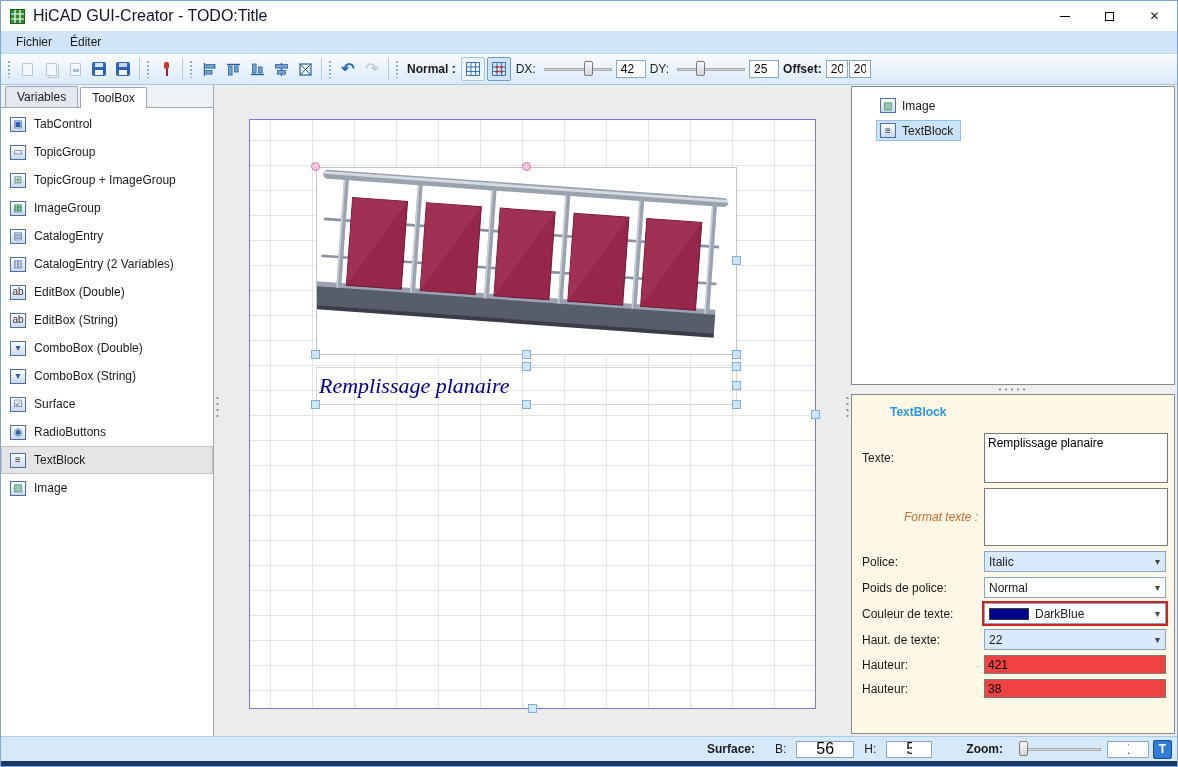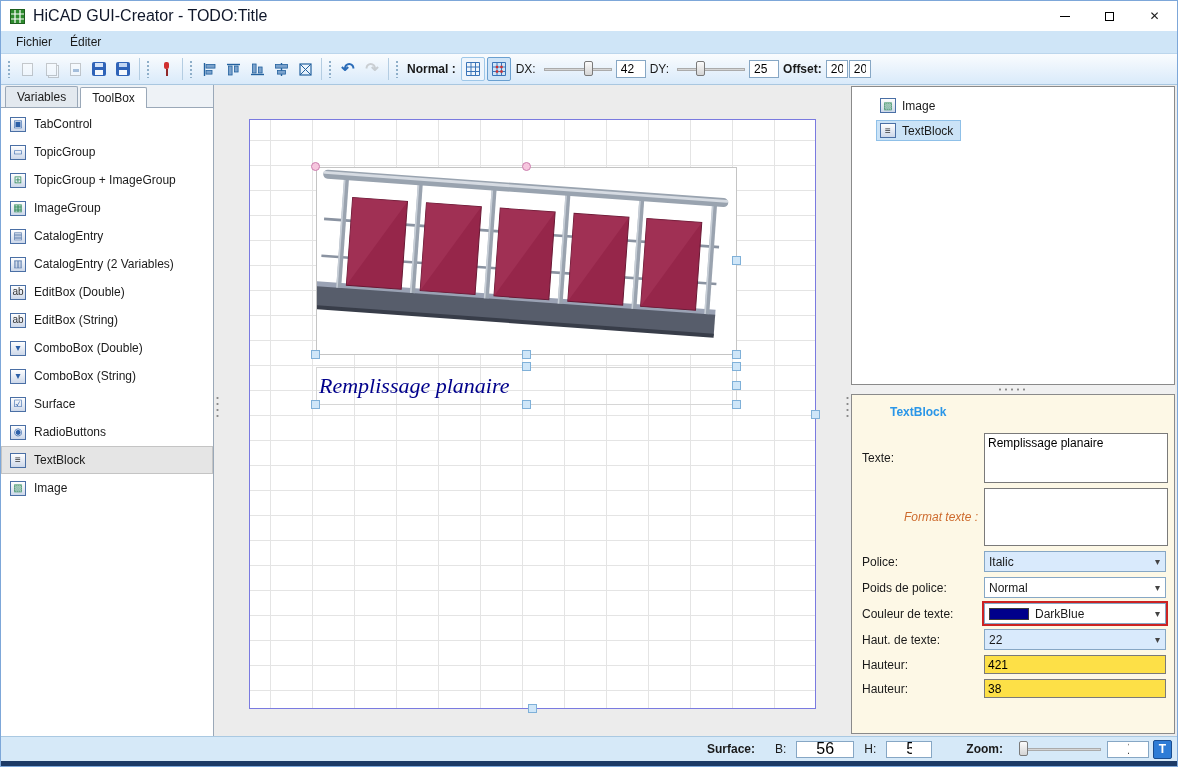--- a/index.html
+++ b/index.html
@@ -104,21 +104,21 @@
   .plabel { width:122px; flex:none; padding-right:6px; }
   .plabel.format { text-align:right; color:#cd6a2d; font-style:italic; }
   .pta { width:184px; flex:none; border:1px solid #7a7a7a; background:#fff; font-family:inherit; font-size:12px; padding:2px 3px; resize:none; overflow:hidden; }
   .h48 { height:50px; } .h56 { height:58px; }
   .combo { width:184px; height:21px; border:1px solid #86a7c5; background:#fff; display:flex; align-items:center; padding-left:4px; position:relative; }
   .combo.hl { background:#d9eafc; }
   .combo-val { flex:1; }
   .combo-arrow { width:15px; text-align:center; color:#444; font-size:10px; flex:none; }
   .combo.error { outline:2px solid #cc2222; }
   .swatch { width:40px; height:12px; border:1px solid #3a3a3a; margin-right:6px; flex:none; }
-  .pinput { width:184px; height:19px; border:1px solid #7a7a7a; background:#fde047; font-family:inherit; font-size:12px; padding:0 3px; }
+  .pinput { width:184px; height:19px; border:1px solid #7a7a7a; background:#ef4444; font-family:inherit; font-size:12px; padding:0 3px; }
 
   
   .statusbar { height:25px; background:#d6e9f8; border-top:1px solid #aac9e2; display:flex; align-items:center; padding:0 5px; flex:none; }
   .sb-spacer { flex:1; }
   .sb-label { margin:0 10px; white-space:nowrap; }
   .sb-bold { font-weight:bold; }
   .sb-input { height:17px; border:1px solid #86a7c5; background:#fff; font-family:inherit; font-size:16px; padding:0 19px; }
   .sb-b { width:58px; } .sb-h { width:46px; margin-right:24px; } .sb-z { width:42px; }
   .zoom-slider { position:relative; width:86px; height:18px; margin:0 4px; }
   .zoom-slider .track { position:absolute; left:2px; right:2px; top:8px; height:3px; background:#d6d6d6; border:1px solid #ababab; }

